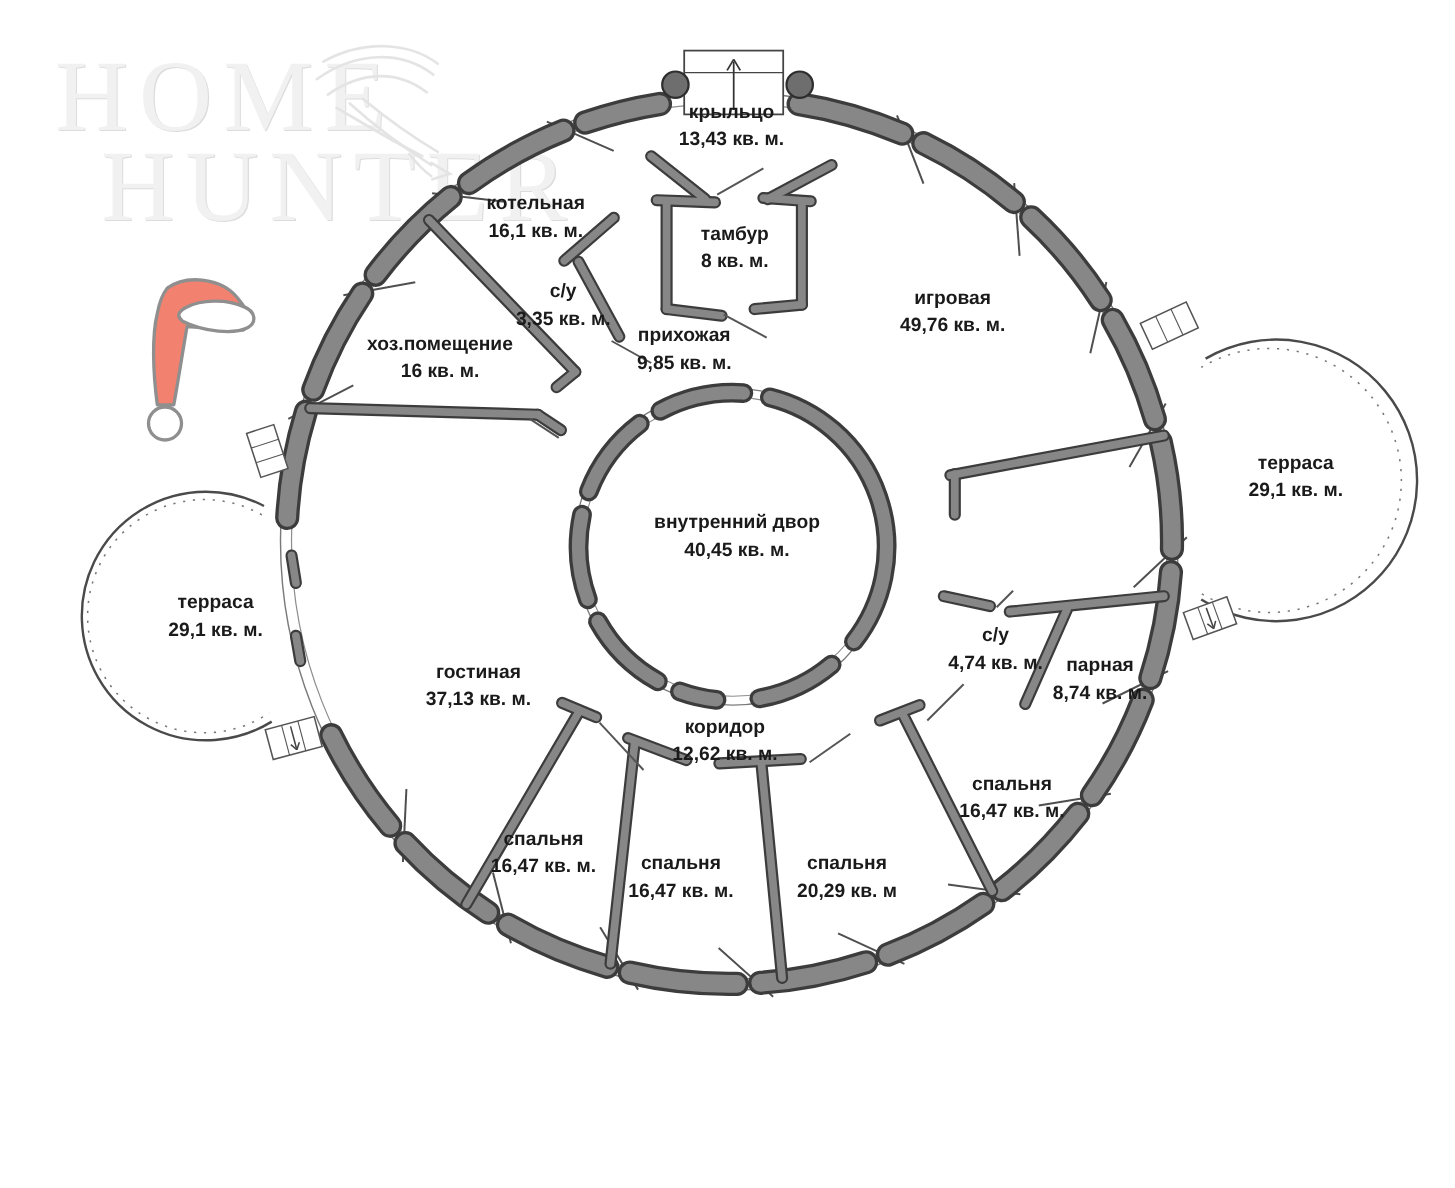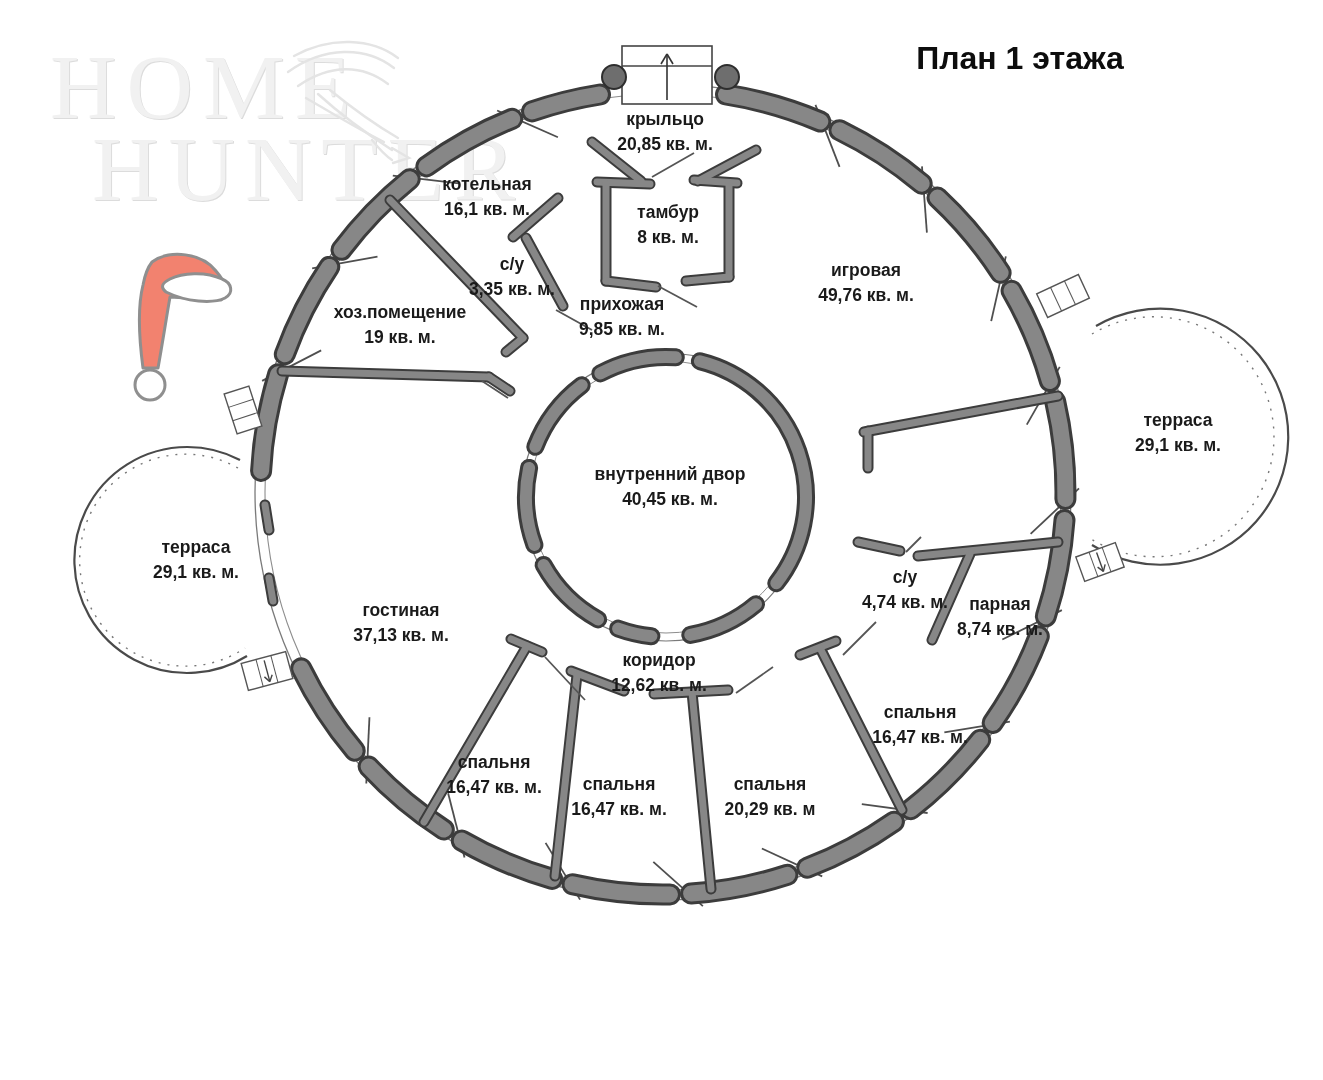--- a/index.html
+++ b/index.html
@@ -34,21 +34,20 @@
       <path d="M298,86 C330,64 362,64 388,84"></path>
       <path d="M294,56 C330,36 372,38 398,58"></path>
       <path d="M306,98 C330,112 356,128 384,142"></path>
       <path d="M318,94 C340,114 364,132 392,150"></path>
       <path d="M330,90 C352,108 374,124 398,138"></path>
       <path d="M392,148 L409,158 L393,163"></path>
       <path d="M372,140 C380,150 386,156 392,160"></path>
     </g>
   </svg>
 
-  <div id="title">План 1 этажа</div>
 
   <svg id="plan" width="1323" height="1080">
       <circle cx="663" cy="492" r="408" fill="none" stroke="#7a7a7a" stroke-width="1.3"></circle>
       <circle cx="663" cy="492" r="398" fill="none" stroke="#8d8d8d" stroke-width="1.1"></circle>
       <circle cx="666" cy="497" r="144" fill="none" stroke="#7a7a7a" stroke-width="1.2"></circle>
       <circle cx="666" cy="497" r="136" fill="none" stroke="#8d8d8d" stroke-width="1"></circle>
       <path d="M240,460 A113,113 0 1 0 247,656" fill="none" stroke="#4a4a4a" stroke-width="2.2"></path>
       <path d="M238,468 A106,106 0 1 0 245,648" fill="none" stroke="#777" stroke-width="1.4" stroke-dasharray="2,7"></path>
       <path d="M1096,326 A128,128 0 1 1 1092,545" fill="none" stroke="#4a4a4a" stroke-width="2.2"></path>
       <path d="M1092,334 A120,120 0 1 1 1088,537" fill="none" stroke="#777" stroke-width="1.4" stroke-dasharray="2,7"></path>
@@ -226,23 +225,23 @@
     <g stroke="#8f8f8f" stroke-width="3" stroke-linejoin="round">
       <path d="M152,262 C170,249 202,253 216,271 C227,284 230,295 221,300
                L170,297 C166,320 162,346 158,368 L143,368
                C139,338 138,305 143,285 C145,274 148,267 152,262 Z" fill="#f2826f"></path>
       <path d="M166,292 C186,302 213,304 225,298 C234,293 232,283 222,279
                C205,271 182,273 170,279 C162,283 160,287 166,292 Z" fill="#ffffff"></path>
       <circle cx="150" cy="385" r="15" fill="#ffffff"></circle>
     </g>
   </svg>
 
-  <div class="lbl" style="left:665px;top:107px">
+  <div class="lbl" style="left:665px;top:89px">
       <div>крыльцо</div>
-      <div>20,85 кв. м.</div>
+      <div>13,43 кв. м.</div>
     </div>
   <div class="lbl" style="left:487px;top:172px">
       <div>котельная</div>
       <div>16,1 кв. м.</div>
     </div>
   <div class="lbl" style="left:668px;top:200px">
       <div>тамбур</div>
       <div>8 кв. м.</div>
     </div>
   <div class="lbl" style="left:512px;top:252px">
@@ -252,21 +251,21 @@
   <div class="lbl" style="left:622px;top:292px">
       <div>прихожая</div>
       <div>9,85 кв. м.</div>
     </div>
   <div class="lbl" style="left:866px;top:258px">
       <div>игровая</div>
       <div>49,76 кв. м.</div>
     </div>
   <div class="lbl" style="left:400px;top:300px">
       <div>хоз.помещение</div>
-      <div>19 кв. м.</div>
+      <div>16 кв. м.</div>
     </div>
   <div class="lbl" style="left:670px;top:462px">
       <div>внутренний двор</div>
       <div>40,45 кв. м.</div>
     </div>
   <div class="lbl" style="left:1178px;top:408px">
       <div>терраса</div>
       <div>29,1 кв. м.</div>
     </div>
   <div class="lbl" style="left:196px;top:535px">
@@ -274,21 +273,21 @@
       <div>29,1 кв. м.</div>
     </div>
   <div class="lbl" style="left:905px;top:565px">
       <div>с/у</div>
       <div>4,74 кв. м.</div>
     </div>
   <div class="lbl" style="left:1000px;top:592px">
       <div>парная</div>
       <div>8,74 кв. м.</div>
     </div>
-  <div class="lbl" style="left:401px;top:598px">
+  <div class="lbl" style="left:435px;top:598px">
       <div>гостиная</div>
       <div>37,13 кв. м.</div>
     </div>
   <div class="lbl" style="left:659px;top:648px">
       <div>коридор</div>
       <div>12,62 кв. м.</div>
     </div>
   <div class="lbl" style="left:920px;top:700px">
       <div>спальня</div>
       <div>16,47 кв. м.</div>

